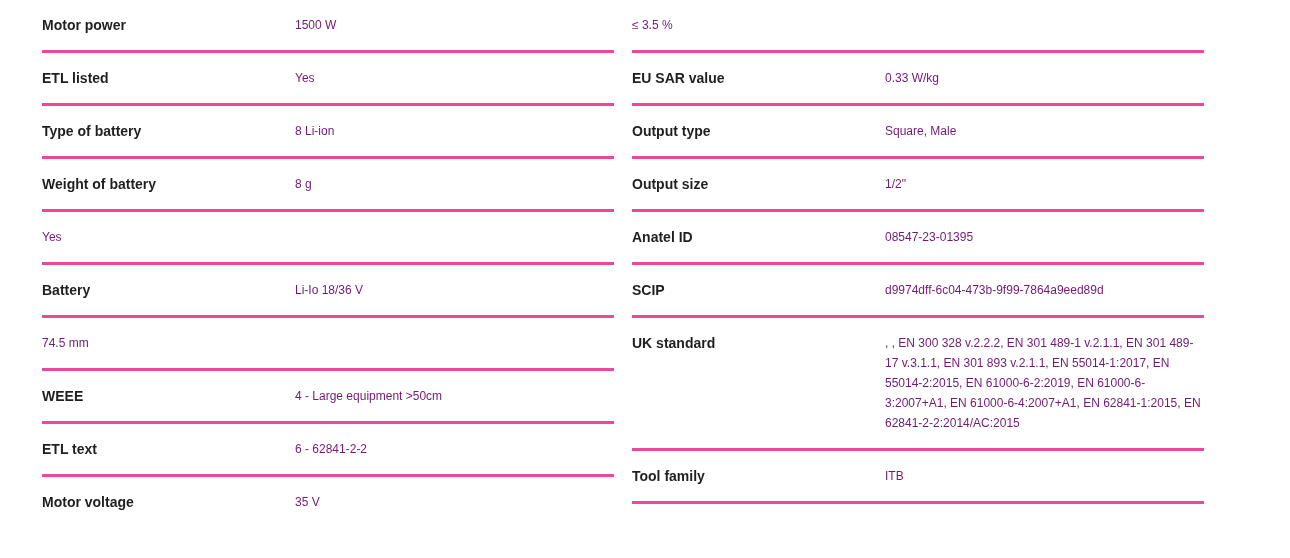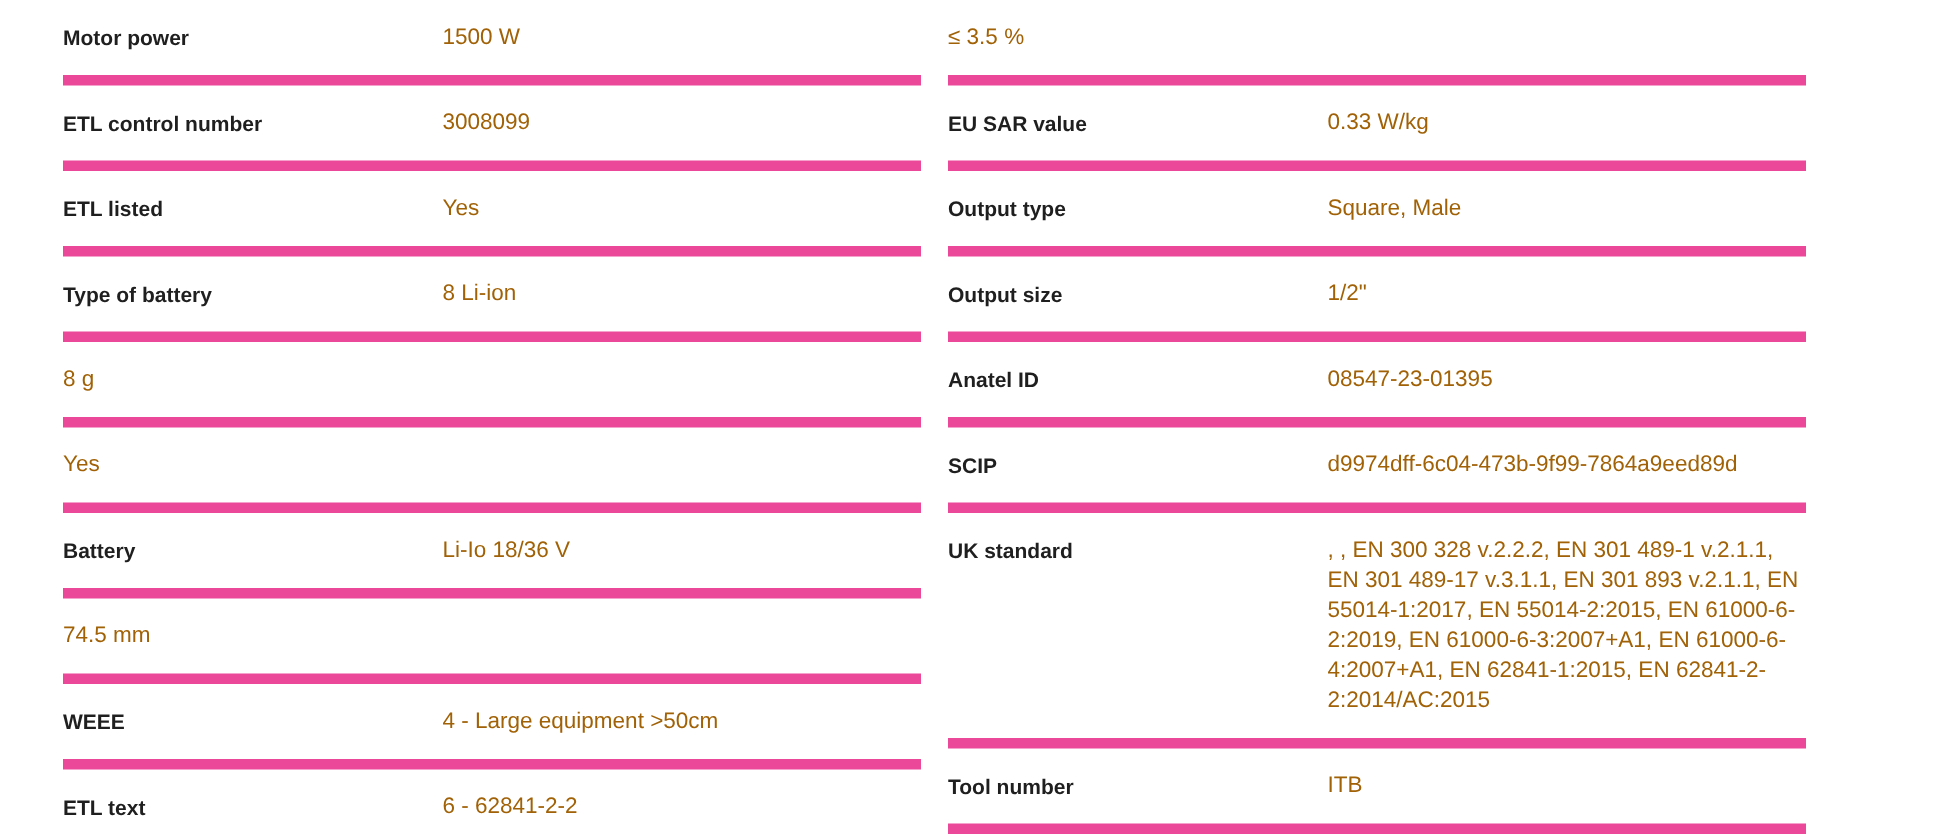--- a/index.html
+++ b/index.html
@@ -26,68 +26,65 @@
 
   .spec-col {
     width: 572px;
     flex: 0 0 572px;
   }
 
   .spec-row {
     display: flex;
     align-items: flex-start;
     padding: 15px 0 15px 0;
-    border-bottom: 7px solid #ec4899;
+    border-bottom: 3px solid #ec4899;
   }
 
   .spec-row.no-border {
     border-bottom: none;
   }
 
   .spec-label {
     flex: 0 0 253px;
     font-size: 14px;
     line-height: 20px;
     font-weight: 600;
     color: #1f1f1f;
     padding-right: 12px;
   }
 
   .spec-value {
     flex: 1 1 auto;
-    font-size: 15px;
+    font-size: 12px;
     line-height: 20px;
     font-weight: 400;
-    color: #a16207;
+    color: #701a75;
     overflow-wrap: break-word;
   }
 </style>
 </head>
 <body>
 
 <div class="spec-wrap">
 
   <div class="spec-col">
     <div class="spec-row">
       <div class="spec-label">Motor power</div>
       <div class="spec-value">1500 W</div>
     </div>
     <div class="spec-row">
-      <div class="spec-label">ETL control number</div>
-      <div class="spec-value">3008099</div>
-    </div>
-    <div class="spec-row">
       <div class="spec-label">ETL listed</div>
       <div class="spec-value">Yes</div>
     </div>
     <div class="spec-row">
       <div class="spec-label">Type of battery</div>
       <div class="spec-value">8 Li-ion</div>
     </div>
     <div class="spec-row">
+      <div class="spec-label">Weight of battery</div>
       <div class="spec-value">8 g</div>
     </div>
     <div class="spec-row">
       <div class="spec-value">Yes</div>
     </div>
     <div class="spec-row">
       <div class="spec-label">Battery</div>
       <div class="spec-value">Li-Io 18/36 V</div>
     </div>
     <div class="spec-row">
@@ -129,18 +126,18 @@
     </div>
     <div class="spec-row">
       <div class="spec-label">SCIP</div>
       <div class="spec-value">d9974dff-6c04-473b-9f99-7864a9eed89d</div>
     </div>
     <div class="spec-row">
       <div class="spec-label">UK standard</div>
       <div class="spec-value">, , EN 300 328 v.2.2.2, EN 301 489-1 v.2.1.1, EN 301 489-17 v.3.1.1, EN 301 893 v.2.1.1, EN 55014-1:2017, EN 55014-2:2015, EN 61000-6-2:2019, EN 61000-6-3:2007+A1, EN 61000-6-4:2007+A1, EN 62841-1:2015, EN 62841-2-2:2014/AC:2015</div>
     </div>
     <div class="spec-row">
-      <div class="spec-label">Tool number</div>
+      <div class="spec-label">Tool family</div>
       <div class="spec-value">ITB</div>
     </div>
   </div>
 
 </div>
 
 </body></html>

